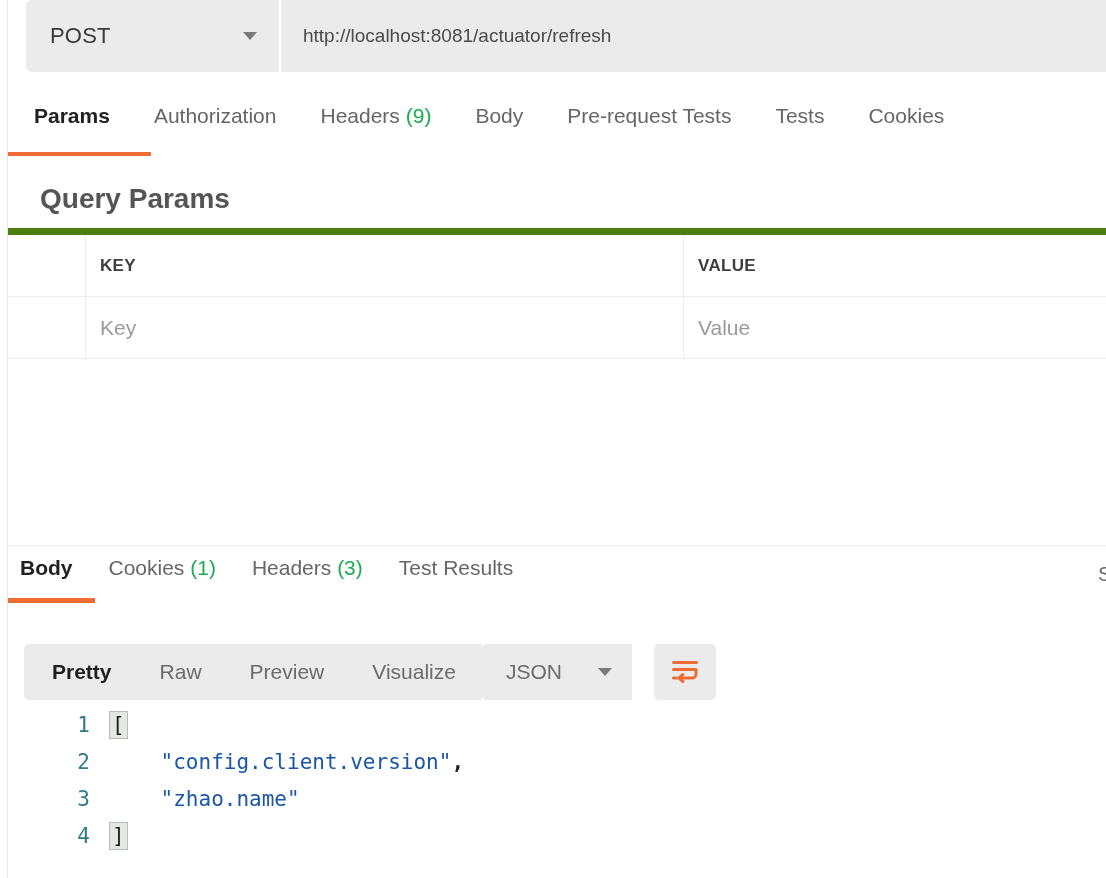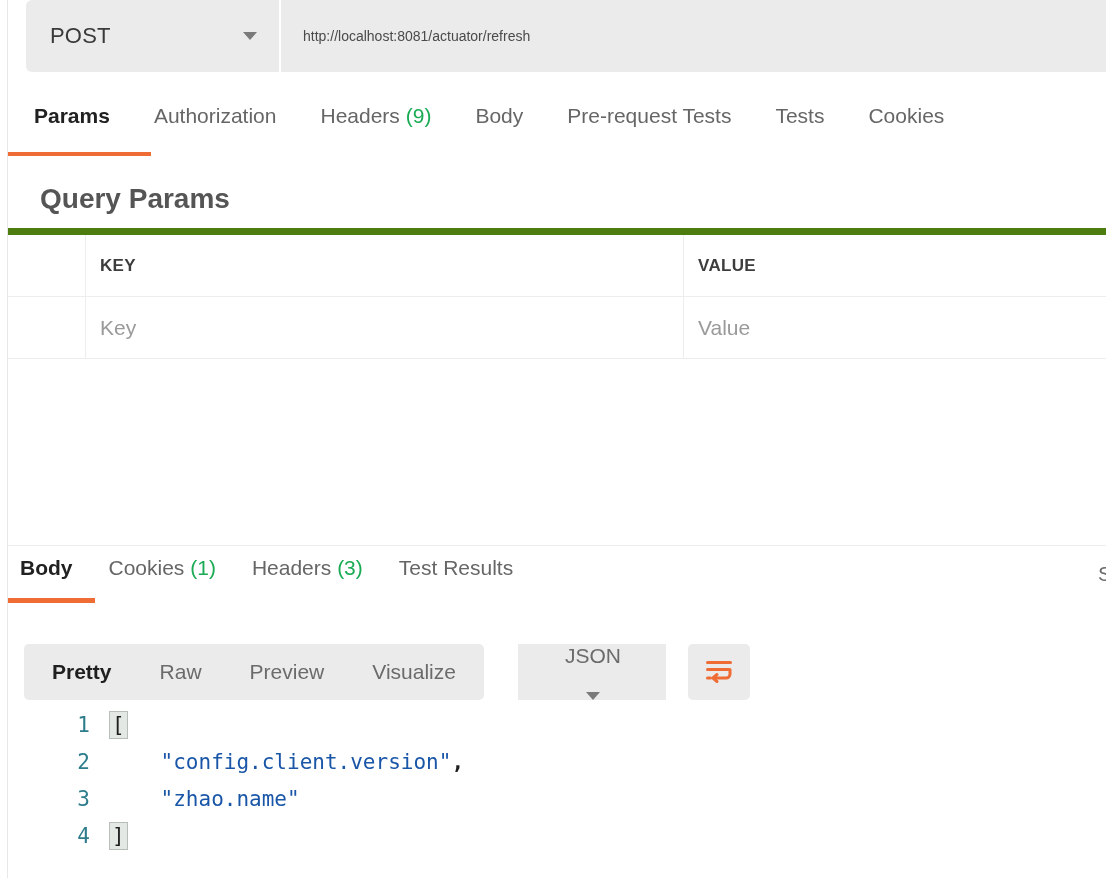--- a/index.html
+++ b/index.html
@@ -61,21 +61,21 @@
     border-left: 7px solid transparent;
     border-right: 7px solid transparent;
     border-top: 8px solid #7a7a7a;
   }
   .url-field {
     flex: 1;
     height: 72px;
     display: flex;
     align-items: center;
     padding-left: 22px;
-    font-size: 14px;
+    font-size: 19px;
     color: #4a4a4a;
     cursor: text;
     overflow: hidden;
     white-space: nowrap;
   }
 
   
   .req-tabs {
     position: absolute;
     left: 8px;
@@ -231,23 +231,21 @@
 
   .fmt-select {
     display: flex;
     align-items: center;
     justify-content: space-between;
     background: #ebebeb;
     border-radius: 1px;
     height: 56px;
     width: 148px;
     padding: 0 20px 0 22px;
-    margin-left: 34px;
-    cursor: pointer;
-    flex-direction: column;
+    cursor: pointer;
   }
   .fmt-label { font-size: 21px; color: #6b6b6b; }
   .fmt-caret {
     width: 0; height: 0;
     border-left: 7px solid transparent;
     border-right: 7px solid transparent;
     border-top: 8px solid #7a7a7a;
   }
 
   .wrap-btn {

